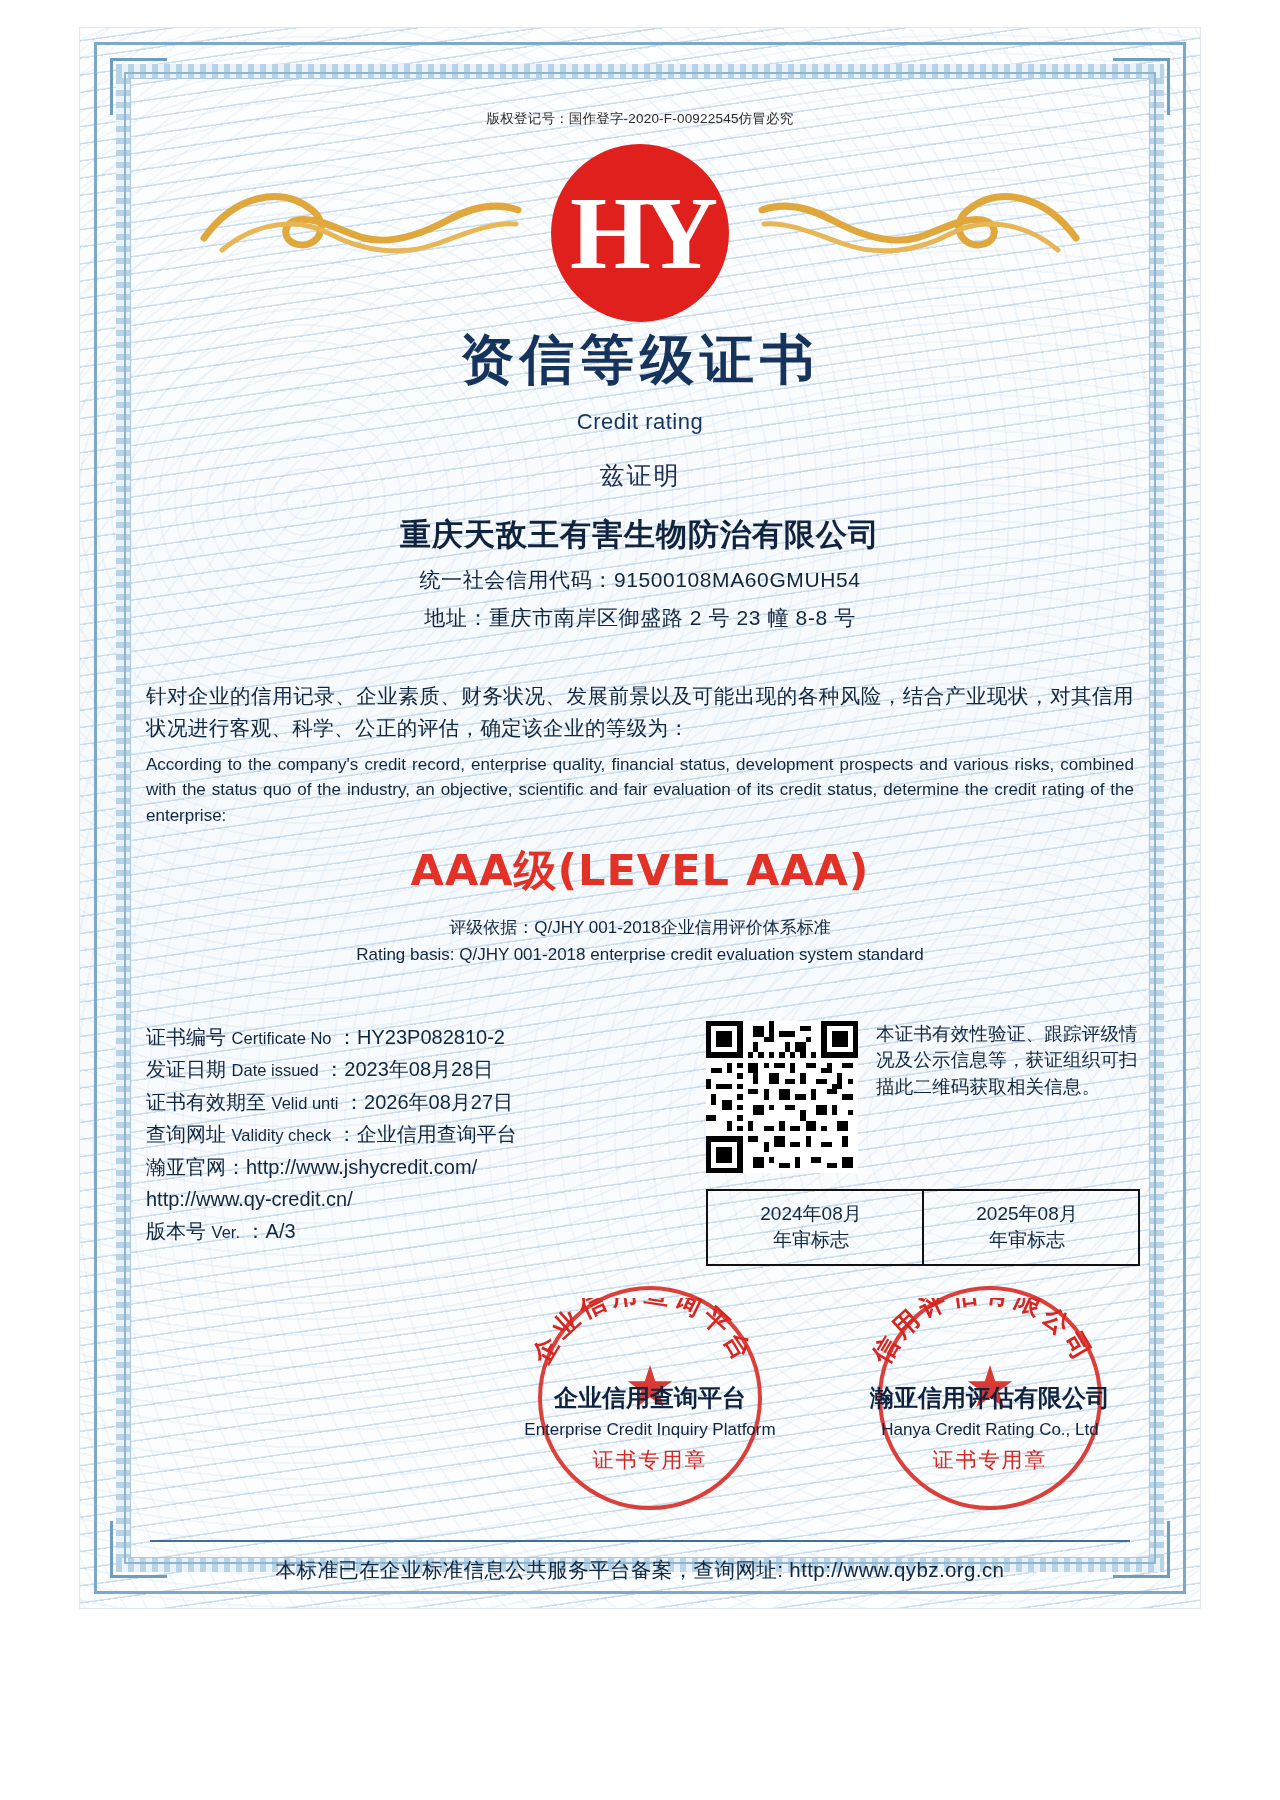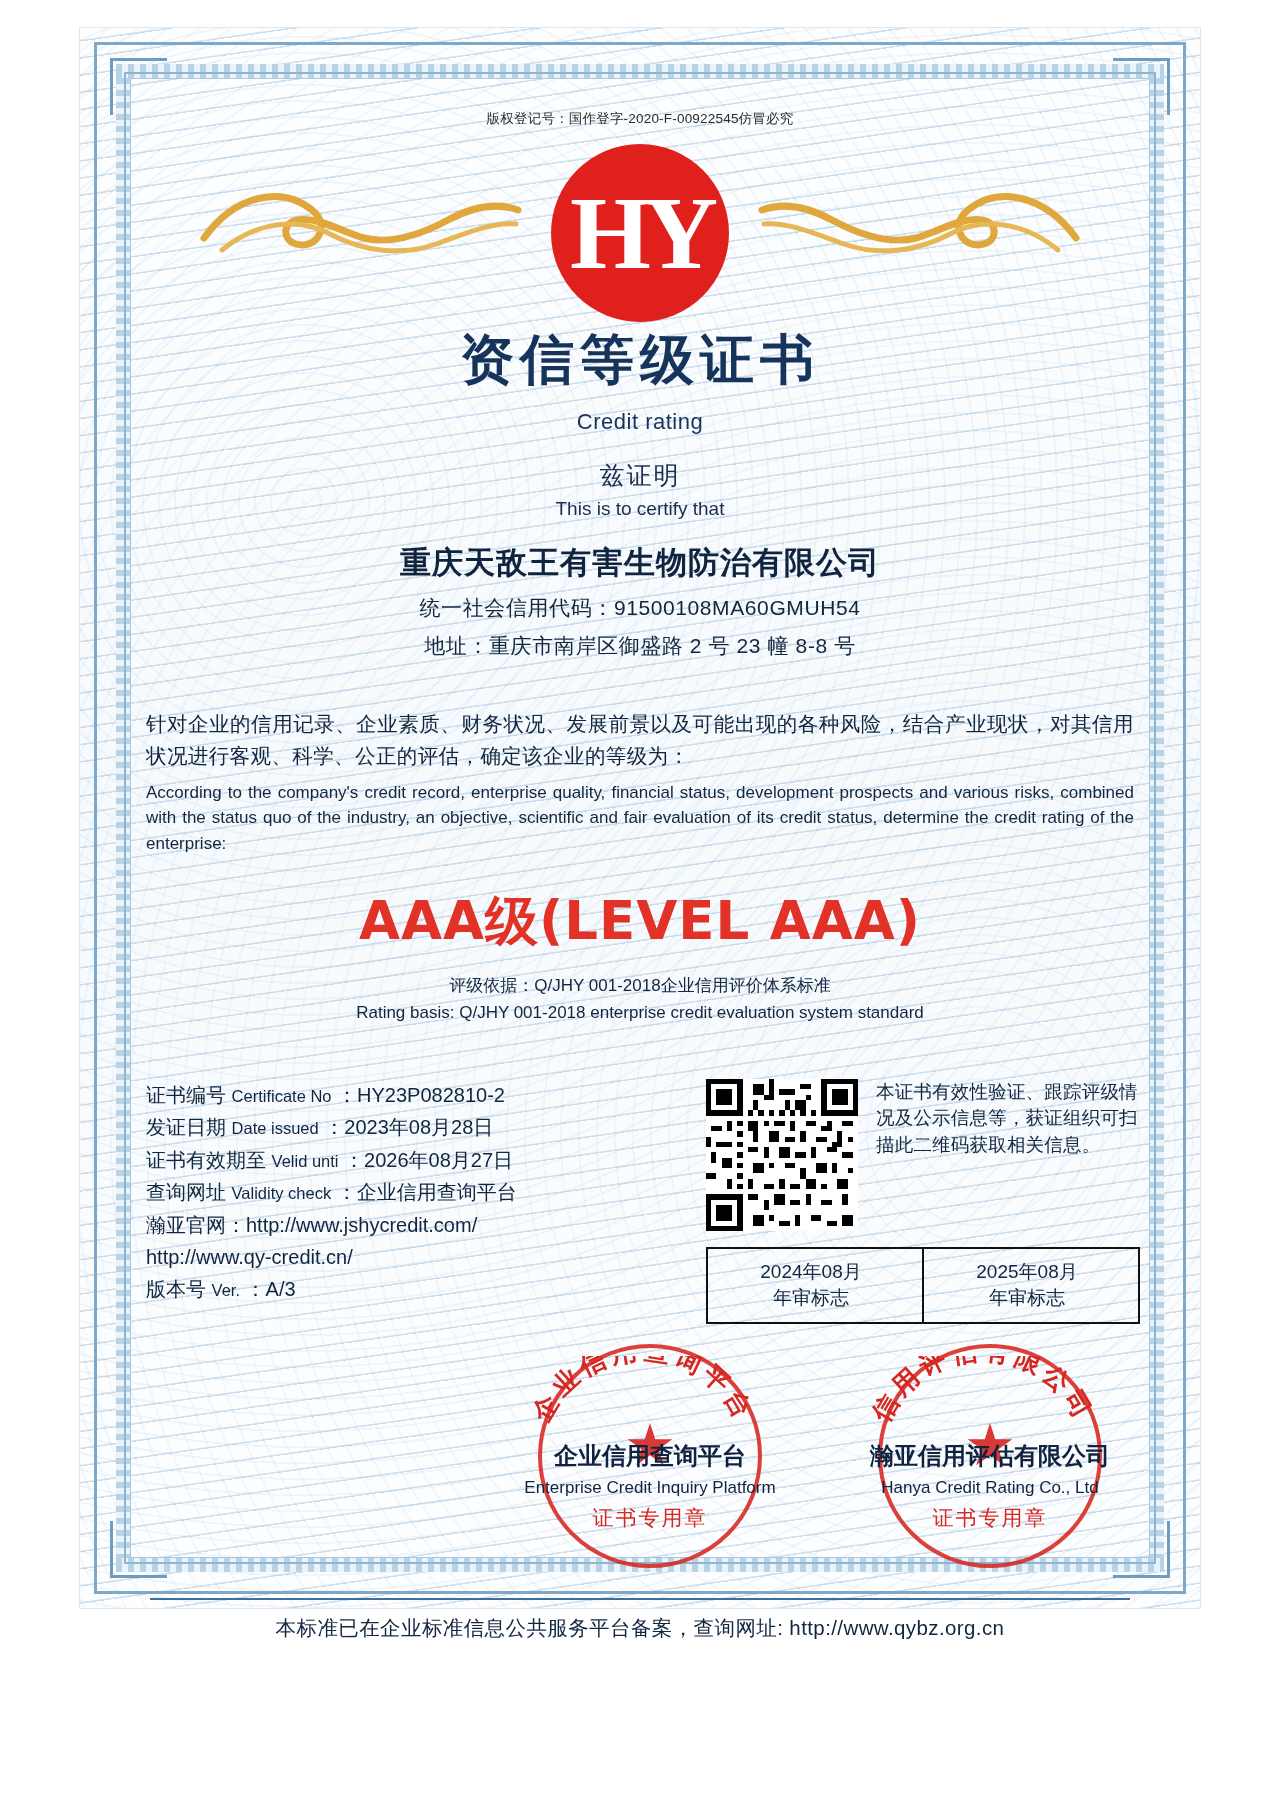--- a/index.html
+++ b/index.html
@@ -204,23 +204,23 @@
     line-height: 1.5;
     text-align: justify;
     margin-top: 8px;
   }
 
   
   .level {
     text-align: center;
     font-family: "DejaVu Sans", sans-serif;
     font-weight: bold;
-    font-size: 53px;
+    font-size: 43px;
     color: #e23127;
-    margin-top: 30px;
+    margin-top: 14px;
     letter-spacing: 1px;
   }
   .basis-cn {
     text-align: center;
     font-size: 17px;
     color: #11263f;
     margin-top: 16px;
   }
   .basis-en {
     text-align: center;
@@ -410,21 +410,20 @@
 
       <div class="logo-badge">
         <span class="hy">HY</span>
       </div>
     </div>
 
     <div class="title-cn">资信等级证书</div>
     <div class="title-en">Credit rating</div>
 
     <div class="certify-cn">兹证明</div>
-    <div class="certify-en">This is to certify that</div>
 
     <div class="company-name">重庆天敌王有害生物防治有限公司</div>
     <div class="company-code">统一社会信用代码：91500108MA60GMUH54</div>
     <div class="company-addr">地址：重庆市南岸区御盛路 2 号 23 幢 8-8 号</div>
 
     <div class="body-block">
       <div class="body-cn">针对企业的信用记录、企业素质、财务状况、发展前景以及可能出现的各种风险，结合产业现状，对其信用状况进行客观、科学、公正的评估，确定该企业的等级为：</div>
       <div class="body-en">According to the company's credit record, enterprise quality, financial status, development prospects and various risks, combined with the status quo of the industry, an objective, scientific and fair evaluation of its credit status, determine the credit rating of the enterprise:</div>
     </div>
 

